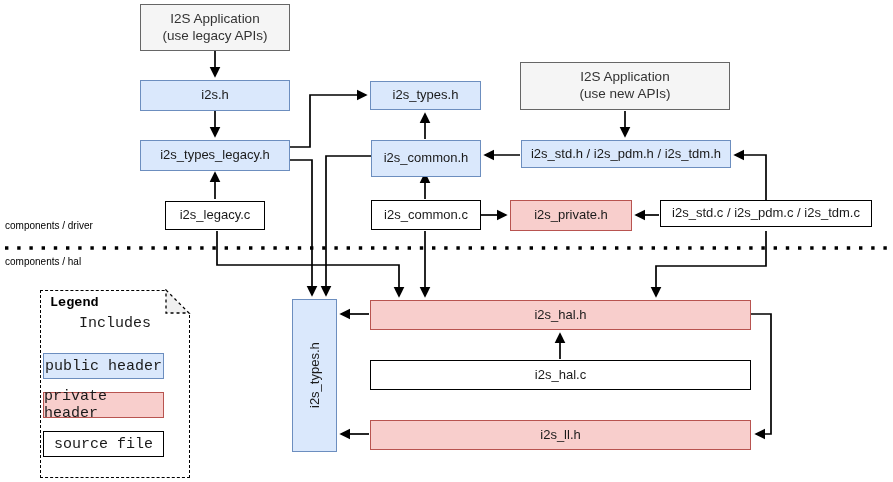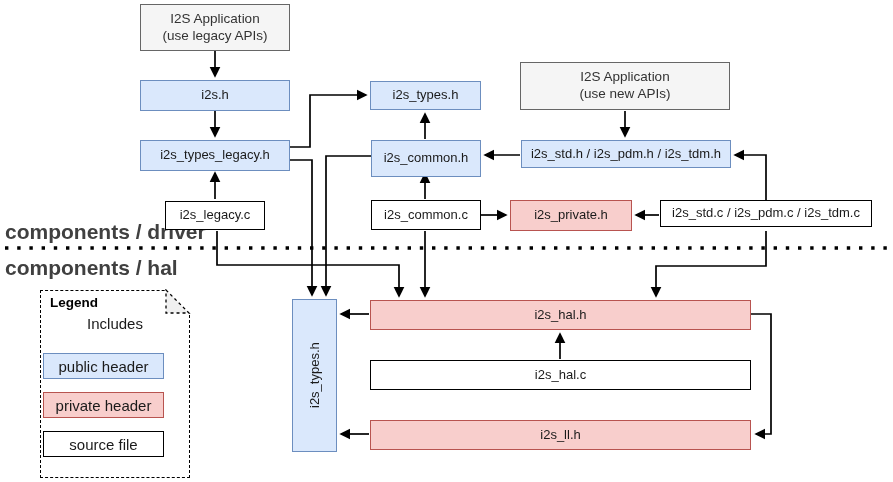--- a/index.html
+++ b/index.html
@@ -12,25 +12,25 @@
     position:absolute;z-index:2;box-sizing:border-box;
     display:flex;align-items:center;justify-content:center;
     font-size:13px;line-height:1.25;text-align:center;white-space:pre-line;
   }
   .node.public{background:#dae8fc;border:1px solid #6c8ebf;}
   .node.private{background:#f8cecc;border:1px solid #b85450;}
   .node.source{background:#ffffff;border:1px solid #000000;text-align:center;}
   .node.application{background:#f5f5f5;border:1px solid #666666;color:#333333;font-size:13.5px;}
   .vertical-label{transform:rotate(-90deg);white-space:nowrap;font-size:13px;}
   .section-label{
-    position:absolute;z-index:2;font-weight:bold;font-size:21px;color:#404040;
+    position:absolute;z-index:2;font-weight:normal;font-size:10px;color:#000000;
   }
   .legend{
     position:absolute;z-index:2;left:40px;top:290px;width:150px;height:188px;
-    box-sizing:border-box;border:1.6px dashed #000;background:#fff;
+    box-sizing:border-box;border:1.6px dashed #000;background:#fff;font-family:Liberation Mono, monospace;
   }
   .legend-title{position:absolute;left:9px;top:4px;font-weight:bold;font-size:13.5px;color:#000;}
   .legend-includes{position:absolute;left:0;top:24px;width:100%;text-align:center;font-size:15px;color:#1a1a1a;}
   .legend-box{
     position:absolute;left:2px;width:121px;height:26px;box-sizing:border-box;
     display:flex;align-items:center;justify-content:center;font-size:15px;
   }
   .legend-box.public{background:#dae8fc;border:1px solid #6c8ebf;}
   .legend-box.private{background:#f8cecc;border:1px solid #b85450;}
   .legend-box.source{background:#fff;border:1px solid #000;}

